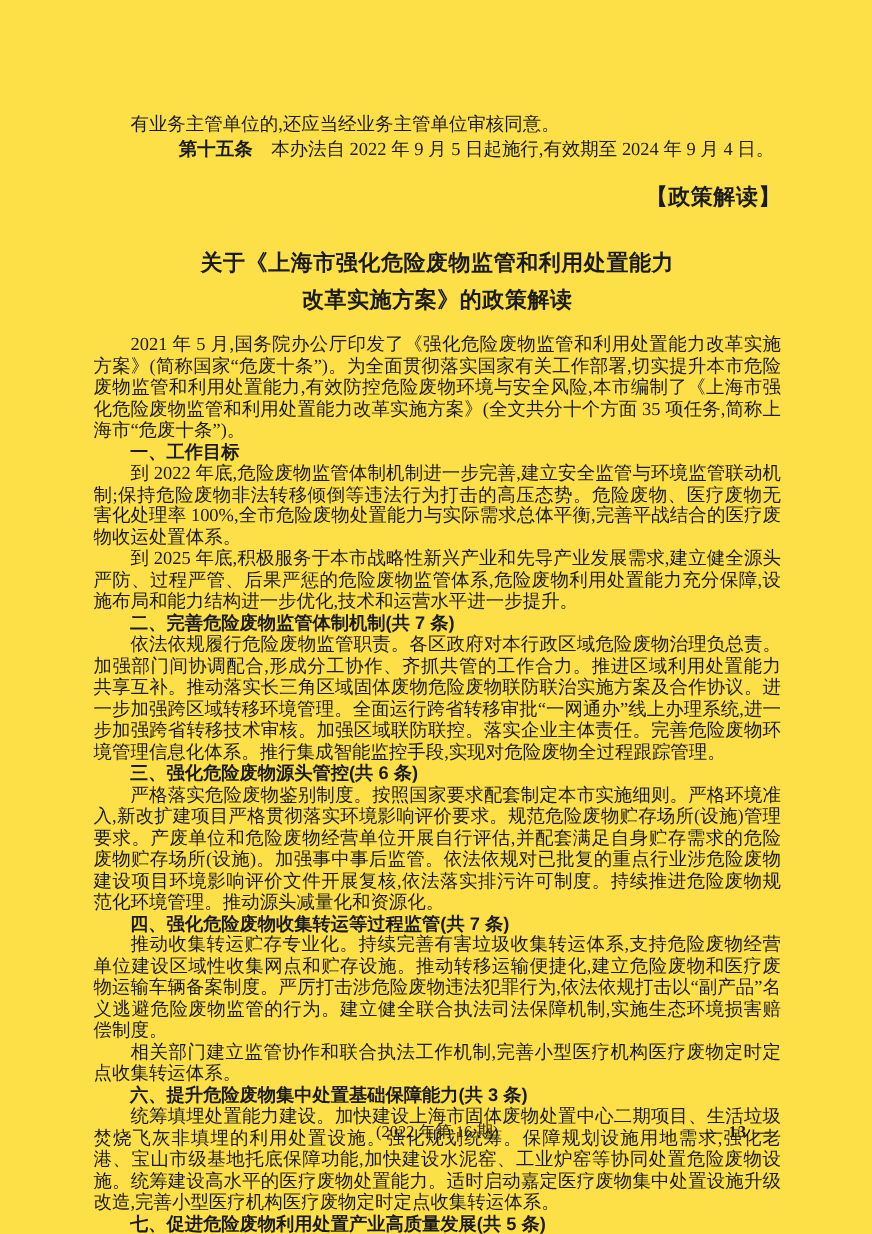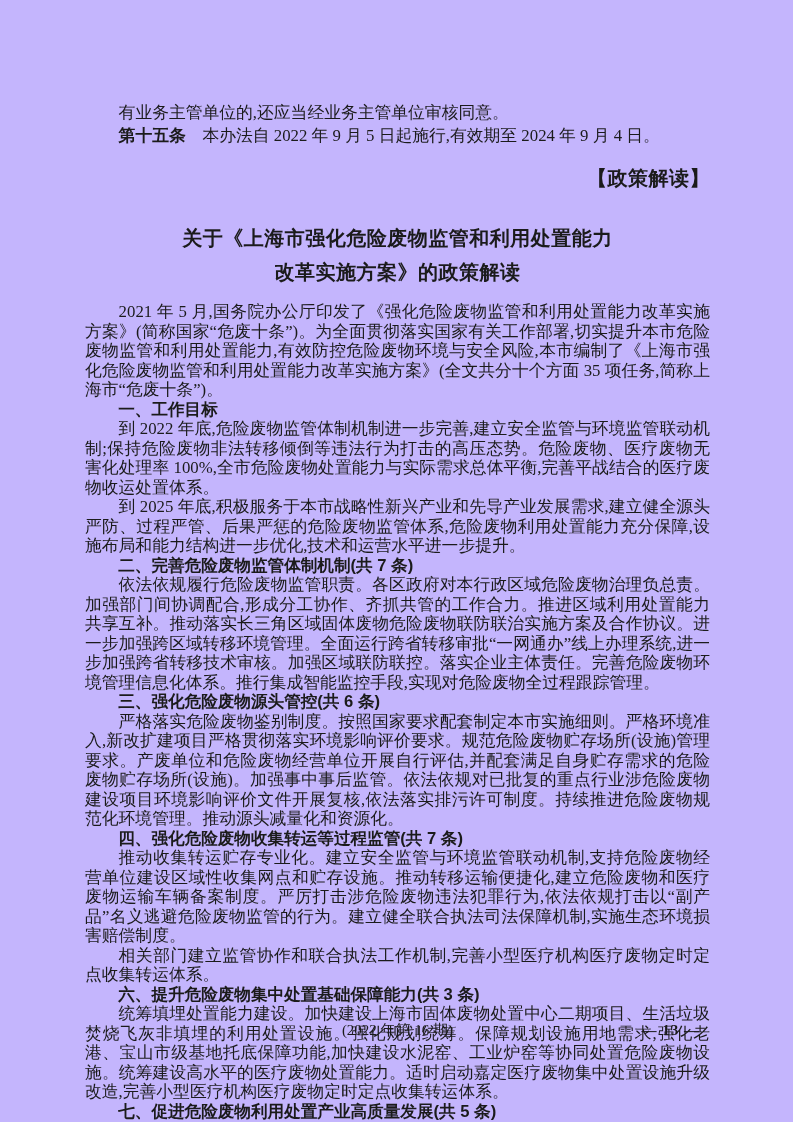--- a/index.html
+++ b/index.html
@@ -4,41 +4,42 @@
 <style>
   html, body {
     margin: 0;
     padding: 0;
     background: #ffffff;
   }
   .page {
     position: relative;
     width: 793px;
     height: 1122px;
-    background: #c4b5fd;
+    background: #fde047;
     color: #1b1b1b;
     overflow: hidden;
     font-family: "Liberation Serif", "DejaVu Serif", serif;
   }
   .content {
     position: absolute;
     left: 85px;
     top: 101px;
     width: 625px;
   }
   .intro-line {
     margin: 0;
     font-size: 16.8px;
     line-height: 23px;
     text-indent: 2em;
     text-align: justify;
   }
   .intro-line .bold-lead {
     font-family: Liberation Mono, monospace;
     font-weight: 700;
+    margin-left: 44px;
   }
   .column-tag {
     margin: 18px 0 0 0;
     font-family: "Liberation Sans", "DejaVu Sans", sans-serif;
     font-weight: 700;
     font-size: 20px;
     line-height: 25px;
     letter-spacing: 0.5px;
     text-align: right;
   }
@@ -109,21 +110,21 @@
     <div class="body-text">
       <p class="para">2021 年 5 月,国务院办公厅印发了《强化危险废物监管和利用处置能力改革实施方案》(简称国家“危废十条”)。为全面贯彻落实国家有关工作部署,切实提升本市危险废物监管和利用处置能力,有效防控危险废物环境与安全风险,本市编制了《上海市强化危险废物监管和利用处置能力改革实施方案》(全文共分十个方面 35 项任务,简称上海市“危废十条”)。</p>
       <p class="sec">一、工作目标</p>
       <p class="para">到 2022 年底,危险废物监管体制机制进一步完善,建立安全监管与环境监管联动机制;保持危险废物非法转移倾倒等违法行为打击的高压态势。危险废物、医疗废物无害化处理率 100%,全市危险废物处置能力与实际需求总体平衡,完善平战结合的医疗废物收运处置体系。</p>
       <p class="para">到 2025 年底,积极服务于本市战略性新兴产业和先导产业发展需求,建立健全源头严防、过程严管、后果严惩的危险废物监管体系,危险废物利用处置能力充分保障,设施布局和能力结构进一步优化,技术和运营水平进一步提升。</p>
       <p class="sec">二、完善危险废物监管体制机制(共 7 条)</p>
       <p class="para">依法依规履行危险废物监管职责。各区政府对本行政区域危险废物治理负总责。加强部门间协调配合,形成分工协作、齐抓共管的工作合力。推进区域利用处置能力共享互补。推动落实长三角区域固体废物危险废物联防联治实施方案及合作协议。进一步加强跨区域转移环境管理。全面运行跨省转移审批“一网通办”线上办理系统,进一步加强跨省转移技术审核。加强区域联防联控。落实企业主体责任。完善危险废物环境管理信息化体系。推行集成智能监控手段,实现对危险废物全过程跟踪管理。</p>
       <p class="sec">三、强化危险废物源头管控(共 6 条)</p>
       <p class="para">严格落实危险废物鉴别制度。按照国家要求配套制定本市实施细则。严格环境准入,新改扩建项目严格贯彻落实环境影响评价要求。规范危险废物贮存场所(设施)管理要求。产废单位和危险废物经营单位开展自行评估,并配套满足自身贮存需求的危险废物贮存场所(设施)。加强事中事后监管。依法依规对已批复的重点行业涉危险废物建设项目环境影响评价文件开展复核,依法落实排污许可制度。持续推进危险废物规范化环境管理。推动源头减量化和资源化。</p>
       <p class="sec">四、强化危险废物收集转运等过程监管(共 7 条)</p>
-      <p class="para">推动收集转运贮存专业化。建立安全监管与环境监管联动机制,支持危险废物经营单位建设区域性收集网点和贮存设施。推动转移运输便捷化,建立危险废物和医疗废物运输车辆备案制度。严厉打击涉危险废物违法犯罪行为,依法依规打击以“副产品”名义逃避危险废物监管的行为。建立健全联合执法司法保障机制,实施生态环境损害赔偿制度。</p>
+      <p class="para">推动收集转运贮存专业化。持续完善有害垃圾收集转运体系,支持危险废物经营单位建设区域性收集网点和贮存设施。推动转移运输便捷化,建立危险废物和医疗废物运输车辆备案制度。严厉打击涉危险废物违法犯罪行为,依法依规打击以“副产品”名义逃避危险废物监管的行为。建立健全联合执法司法保障机制,实施生态环境损害赔偿制度。</p>
       <p class="para">相关部门建立监管协作和联合执法工作机制,完善小型医疗机构医疗废物定时定点收集转运体系。</p>
       <p class="sec">六、提升危险废物集中处置基础保障能力(共 3 条)</p>
       <p class="para">统筹填埋处置能力建设。加快建设上海市固体废物处置中心二期项目、生活垃圾焚烧飞灰非填埋的利用处置设施。强化规划统筹。保障规划设施用地需求,强化老港、宝山市级基地托底保障功能,加快建设水泥窑、工业炉窑等协同处置危险废物设施。统筹建设高水平的医疗废物处置能力。适时启动嘉定医疗废物集中处置设施升级改造,完善小型医疗机构医疗废物定时定点收集转运体系。</p>
       <p class="sec">七、促进危险废物利用处置产业高质量发展(共 5 条)</p>
     </div>
   </div>
 
   <div class="footer">
     <span class="issue">(2022 年第 16 期)</span>
     <span class="pagenum">— 13 —</span>

